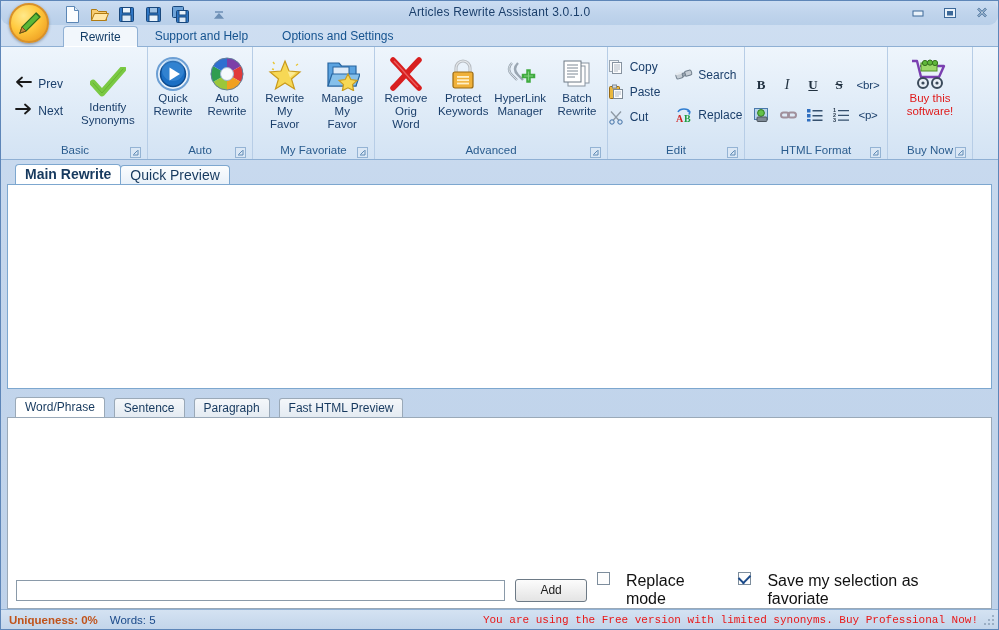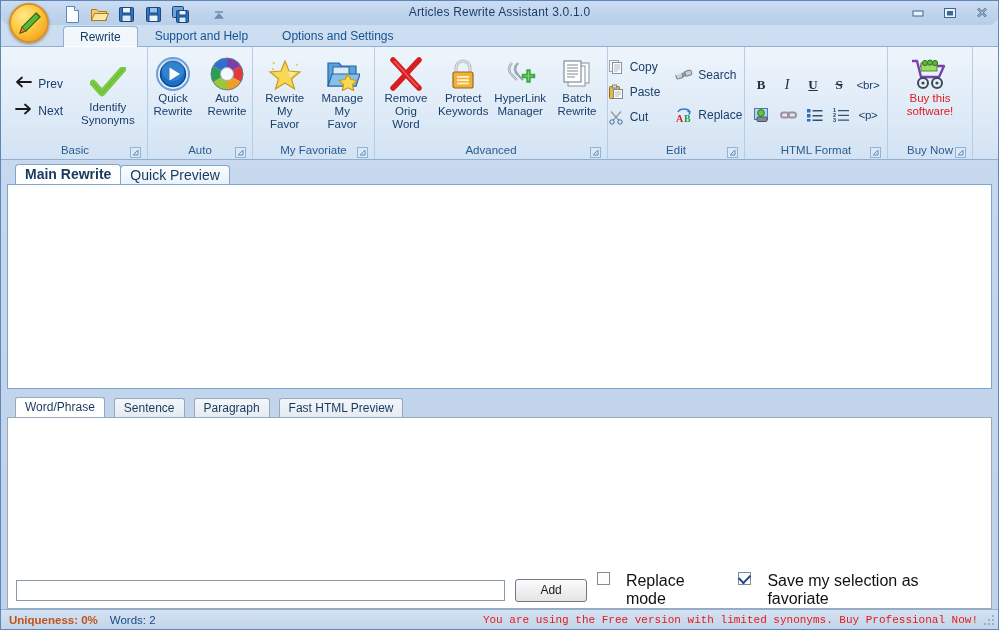--- a/index.html
+++ b/index.html
@@ -716,21 +716,21 @@
         <label class="chk">
           <span class="chkbox checked"></span>
           <span>Save my selection as favoriate</span>
         </label>
       </div>
     </div>
   </div>
 
   <div class="statusbar">
     <span class="st-uniq">Uniqueness: 0%</span>
-    <span class="st-words">Words: 2</span>
+    <span class="st-words">Words: 5</span>
     <span class="st-nag">You are using the Free version with limited synonyms. Buy Professional Now!</span>
     <span class="grip">
       <svg width="13" height="13" viewBox="0 0 13 13">
           <g fill="#7d93ab">
             <rect x="9" y="9" width="2" height="2"></rect>
             <rect x="5" y="9" width="2" height="2"></rect>
             <rect x="9" y="5" width="2" height="2"></rect>
             <rect x="1" y="9" width="2" height="2"></rect>
             <rect x="5" y="5" width="2" height="2"></rect>
             <rect x="9" y="1" width="2" height="2"></rect>

